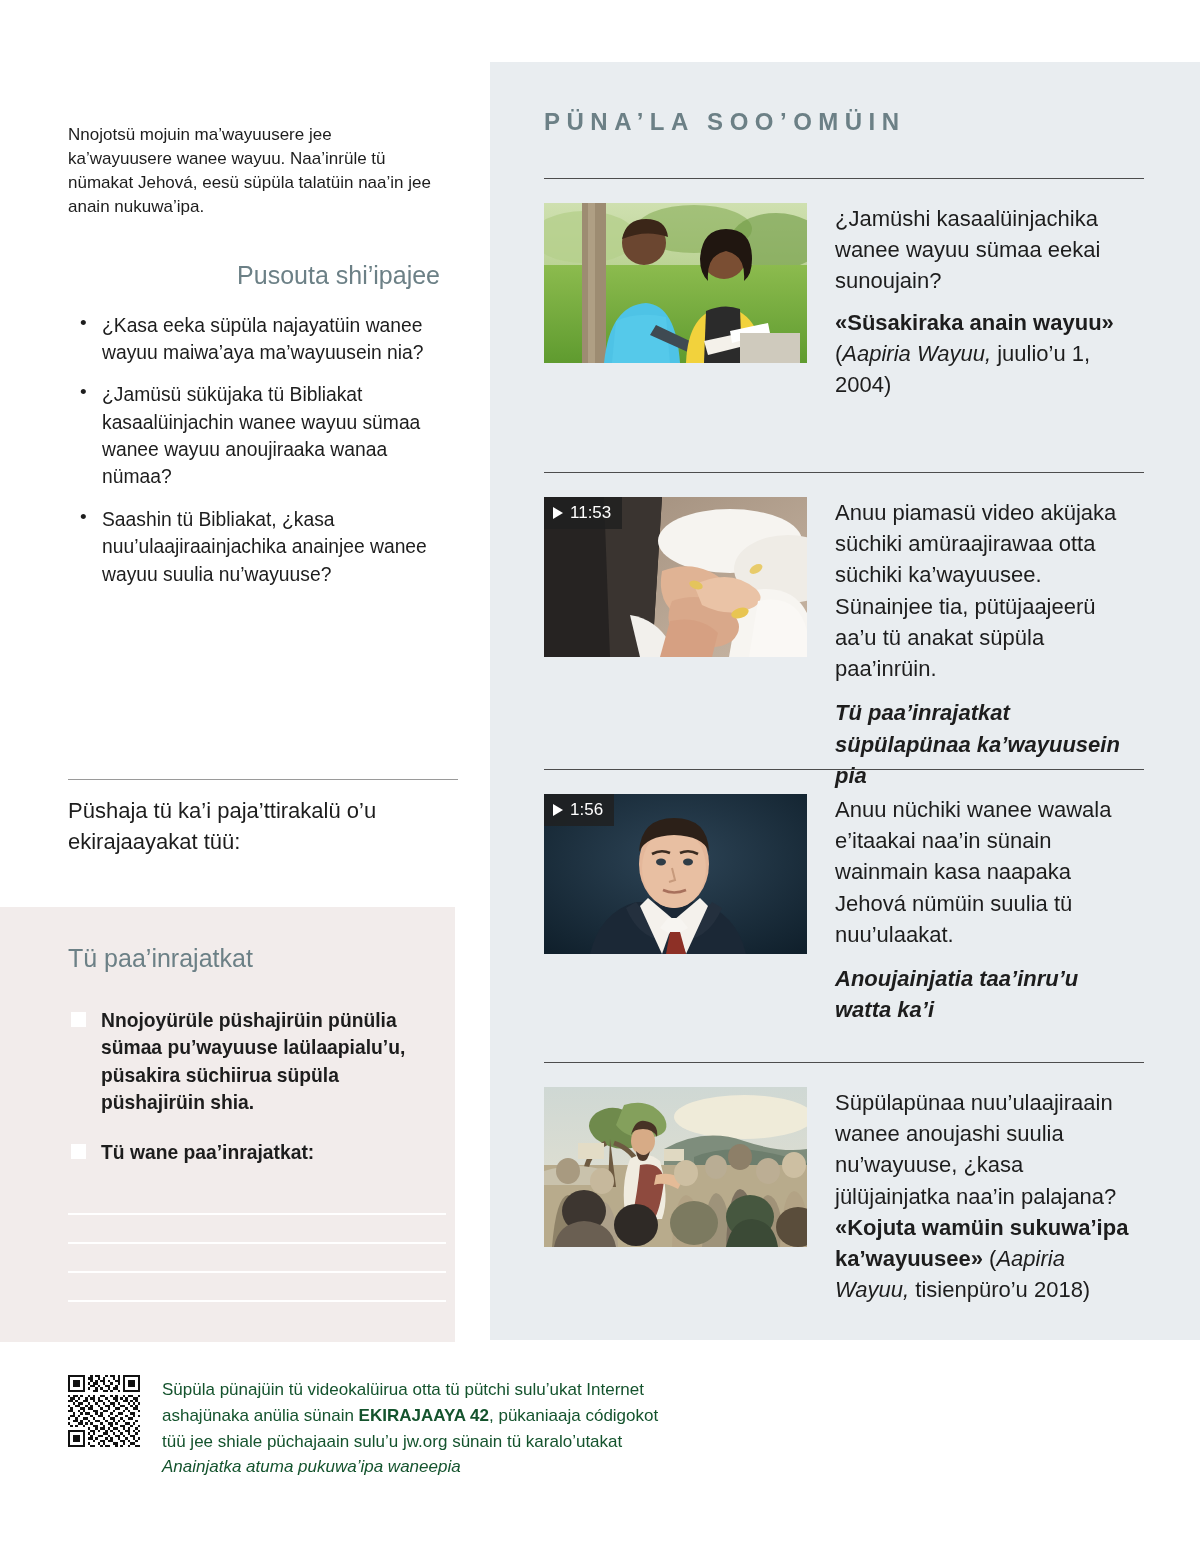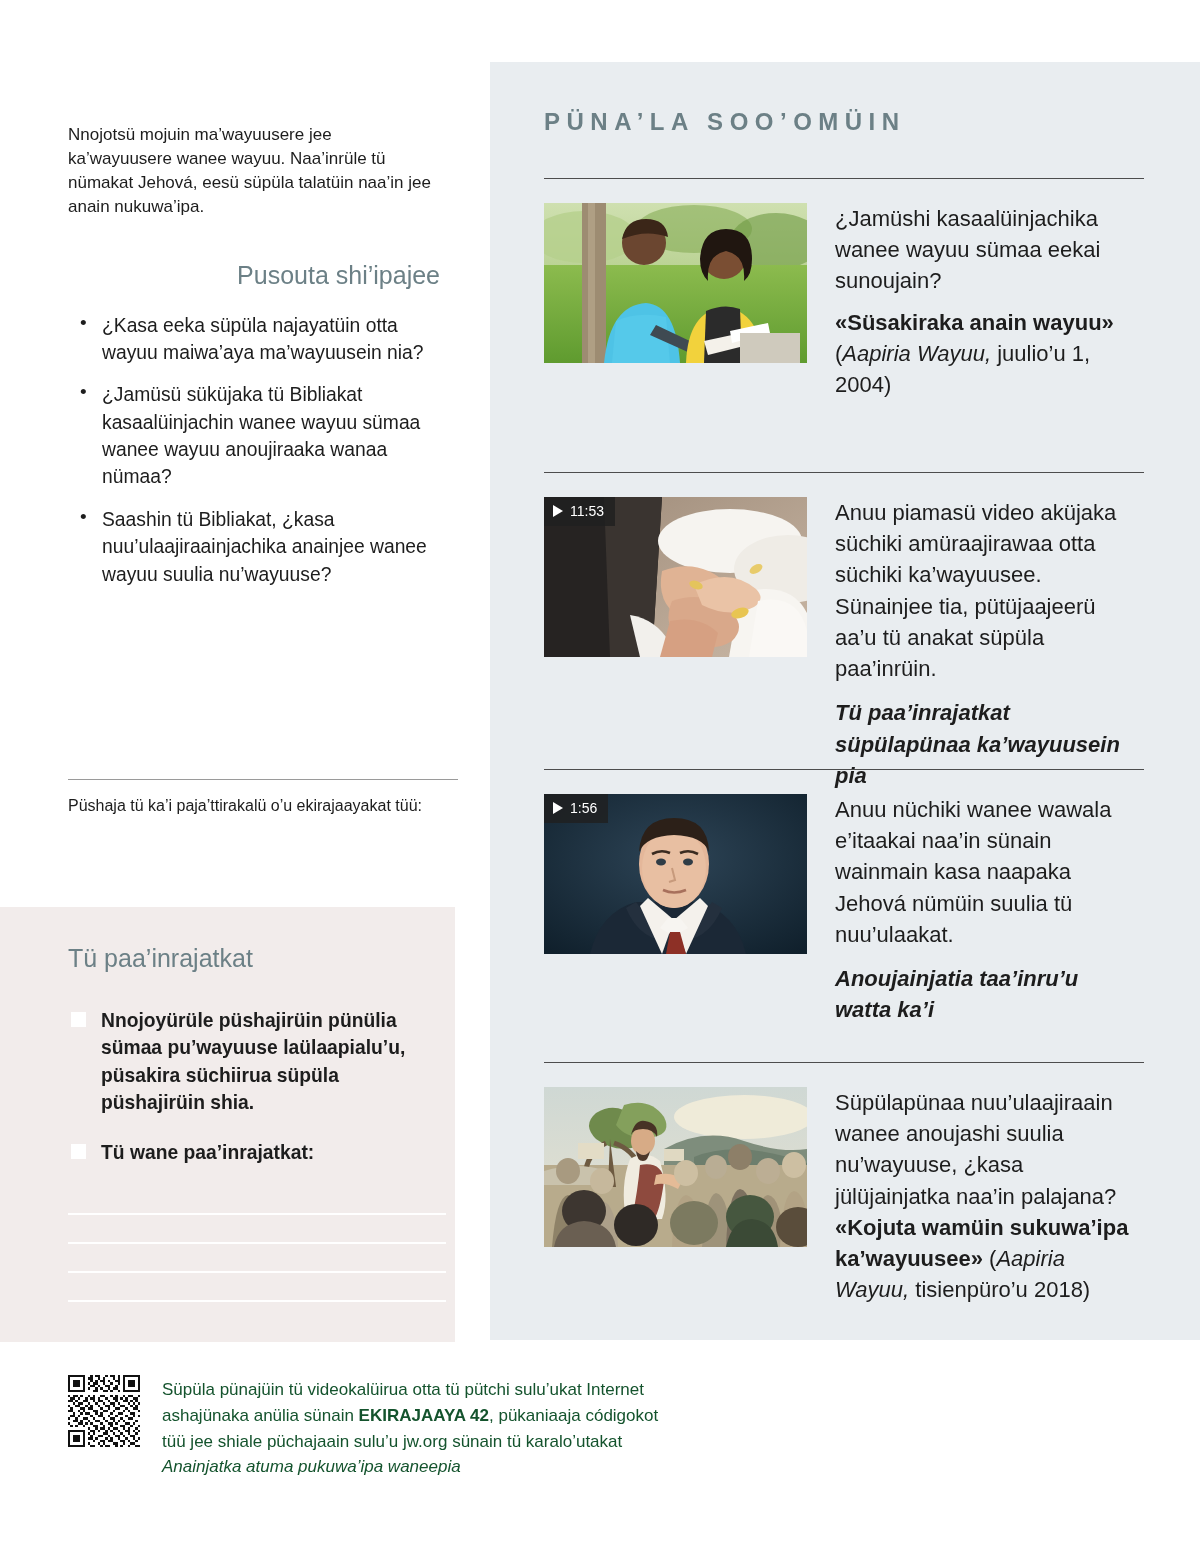--- a/index.html
+++ b/index.html
@@ -47,21 +47,21 @@
     content: "\2022"; position: absolute; left: 12px; top: -2px;
     font-size: 19px; color: #1d1d1d;
   }
 
   .rule-left {
     position: absolute; left: 68px; top: 779px; width: 390px;
     border-top: 1px solid #9a9a9a;
   }
   .followup {
     position: absolute; left: 68px; top: 795px; width: 380px;
-    font-size: 16px; line-height: 1.42; color: #1d1d1d;
+    font-size: 22px; line-height: 1.42; color: #1d1d1d;
   }
 
   
   .beige-inner { position: absolute; left: 68px; top: 943px; width: 370px; }
   .h2-beige { font-size: 25px; color: #6c8086; line-height: 1.2; }
   .chk-list { margin-top: 34px; list-style: none; font-weight: bold; }
   .chk-list li {
     position: relative; padding-left: 33px; margin-bottom: 22px;
     font-size: 19.3px; line-height: 1.42; color: #1d1d1d;
   }
@@ -85,21 +85,21 @@
 
   .thumb {
     position: relative; width: 263px; height: 160px;
     flex: 0 0 263px; overflow: hidden; background: #bbb;
   }
   .thumb svg { display: block; width: 100%; height: 100%; }
 
   .badge {
     position: absolute; left: 0; top: 0;
     background: rgba(32,32,32,0.82);
-    color: #ffffff; font-size: 14px; line-height: 1;
+    color: #ffffff; font-size: 17px; line-height: 1;
     padding: 7px 11px 8px 9px;
     display: flex; align-items: center; gap: 7px;
     font-family: "Liberation Sans", sans-serif;
   }
   .badge .tri {
     width: 0; height: 0;
     border-left: 10px solid #ffffff;
     border-top: 6px solid transparent;
     border-bottom: 6px solid transparent;
   }
@@ -125,21 +125,21 @@
 <div class="page">
 
   <div class="right-panel"></div>
 
   <div class="beige-panel"></div>
 
   <div class="left-col">
     <div class="lead">Nnojotsü mojuin ma’wayuusere jee ka’wayuusere wanee wayuu. Naa’inrüle tü nümakat Jehová, eesü süpüla talatüin naa’in jee anain nukuwa’ipa.</div>
     <div class="h2">Pusouta shi’ipajee</div>
     <ul class="qlist">
-      <li>¿Kasa eeka süpüla najayatüin otta wayuu maiwa’aya ma’wayuusein nia?</li>
+      <li>¿Kasa eeka süpüla najayatüin wanee wayuu maiwa’aya ma’wayuusein nia?</li>
       <li>¿Jamüsü süküjaka tü Bibliakat kasaalüinjachin wanee wayuu sümaa wanee wayuu anoujiraaka wanaa nümaa?</li>
       <li>Saashin tü Bibliakat, ¿kasa nuu’ulaajiraainjachika anainjee wanee wayuu suulia nu’wayuuse?</li>
     </ul>
   </div>
 
   <div class="rule-left"></div>
   <div class="followup">Püshaja tü ka’i paja’ttirakalü o’u ekirajaayakat tüü:</div>
 
   <div class="beige-inner">
     <div class="h2-beige">Tü paa’inrajatkat</div>

